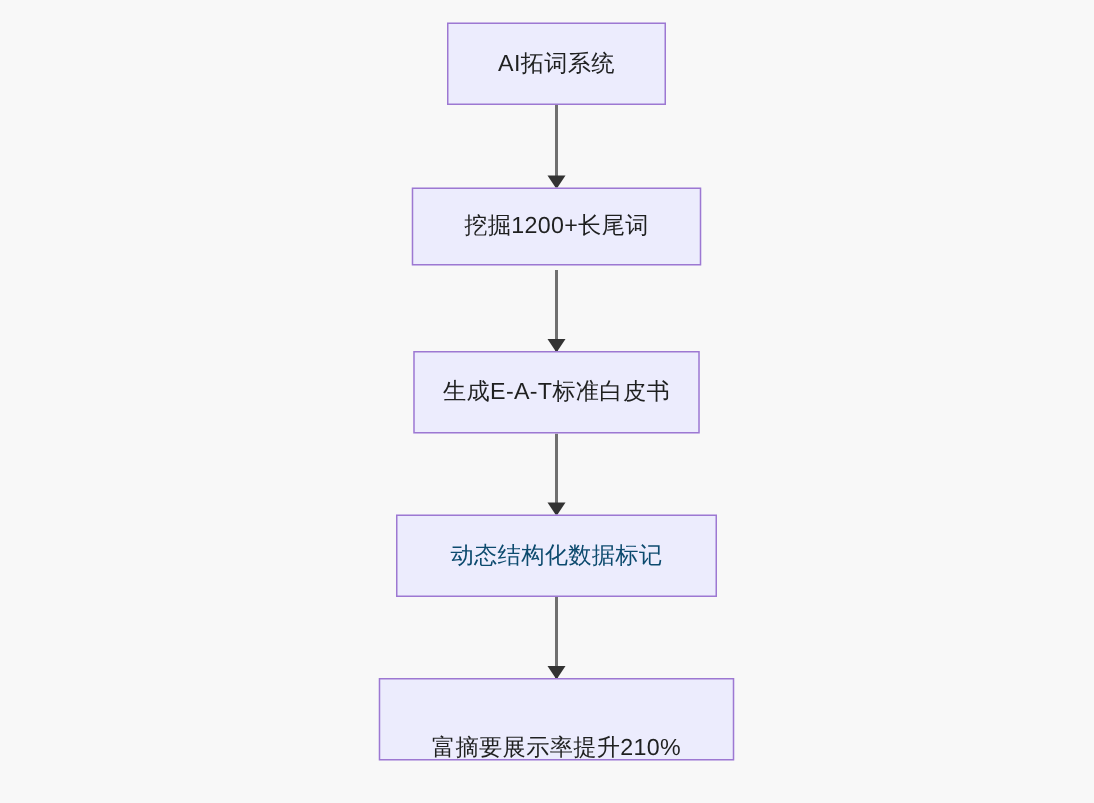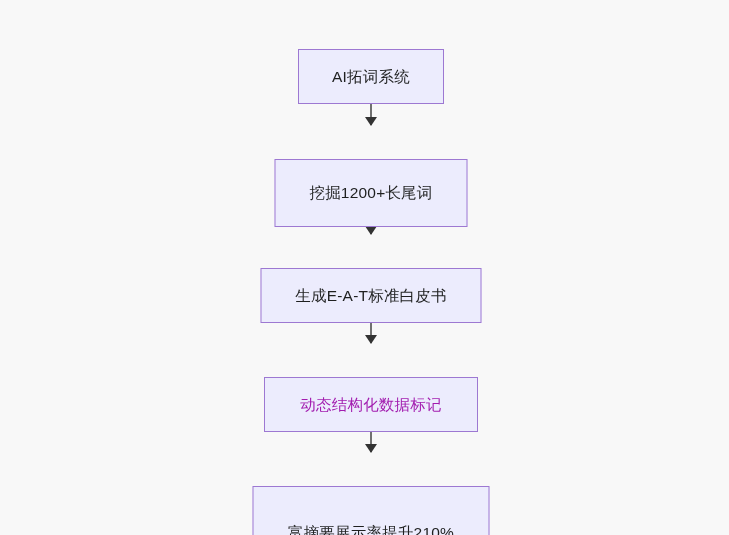--- a/index.html
+++ b/index.html
@@ -23,21 +23,20 @@
   .flow-node {
     position: absolute;
     box-sizing: border-box;
     background: #ececfd;
     border: 1.6px solid #9d78d2;
     display: flex;
     align-items: center;
     justify-content: center;
     height: 55px;
     transform: translateX(-50%);
-    margin-top: 34px;
   }
 
   .flow-node-label {
     font-size: 15.5px;
     line-height: 1;
     color: #1f2020;
     white-space: nowrap;
     letter-spacing: 0.2px;
   }
 
@@ -86,29 +85,29 @@
   </div>
   <div class="flow-edge" style="top: 398px; height: 54px;">
     <div class="flow-edge-line" style="background: rgb(112, 112, 112);"></div>
     <div class="flow-edge-arrow" style="border-top-color: rgb(51, 51, 51);"></div>
   </div>
 
   <div class="flow-node" style="left: 371px; top: 15px; width: 146px; height: 55px; background: rgb(236, 236, 253); border-color: rgb(157, 120, 210);">
     <span class="flow-node-label" style="color: rgb(31, 32, 32);">AI拓词系统</span>
   </div>
 
-  <div class="flow-node" style="left: 371px; top: 125px; width: 193px; height: 68px; background: rgb(236, 236, 253); border-color: rgb(157, 120, 210);">
+  <div class="flow-node" style="left: 371px; top: 125px; width: 193px; height: 52px; background: rgb(236, 236, 253); border-color: rgb(157, 120, 210);">
     <span class="flow-node-label" style="color: rgb(31, 32, 32);">挖掘1200+长尾词</span>
   </div>
 
-  <div class="flow-node" style="left: 371px; top: 234px; width: 221px; height: 55px; background: rgb(236, 236, 253); border-color: rgb(157, 120, 210);">
+  <div class="flow-node" style="left: 371px; top: 234px; width: 191px; height: 55px; background: rgb(236, 236, 253); border-color: rgb(157, 120, 210);">
     <span class="flow-node-label" style="color: rgb(31, 32, 32);">生成E-A-T标准白皮书</span>
   </div>
 
   <div class="flow-node" style="left: 371px; top: 343px; width: 214px; height: 55px; background: rgb(236, 236, 253); border-color: rgb(157, 120, 210);">
-    <span class="flow-node-label" style="color: #a21caf;">动态结构化数据标记</span>
+    <span class="flow-node-label" style="color: #0c4a6e;">动态结构化数据标记</span>
   </div>
 
   <div class="flow-node" style="left: 371px; top: 452px; width: 237px; height: 55px; background: rgb(236, 236, 253); border-color: rgb(157, 120, 210); align-items: flex-end;">
     <span class="flow-node-label" style="color: rgb(31, 32, 32);">富摘要展示率提升210%</span>
   </div>
 
 </div>
 
 </body></html>

